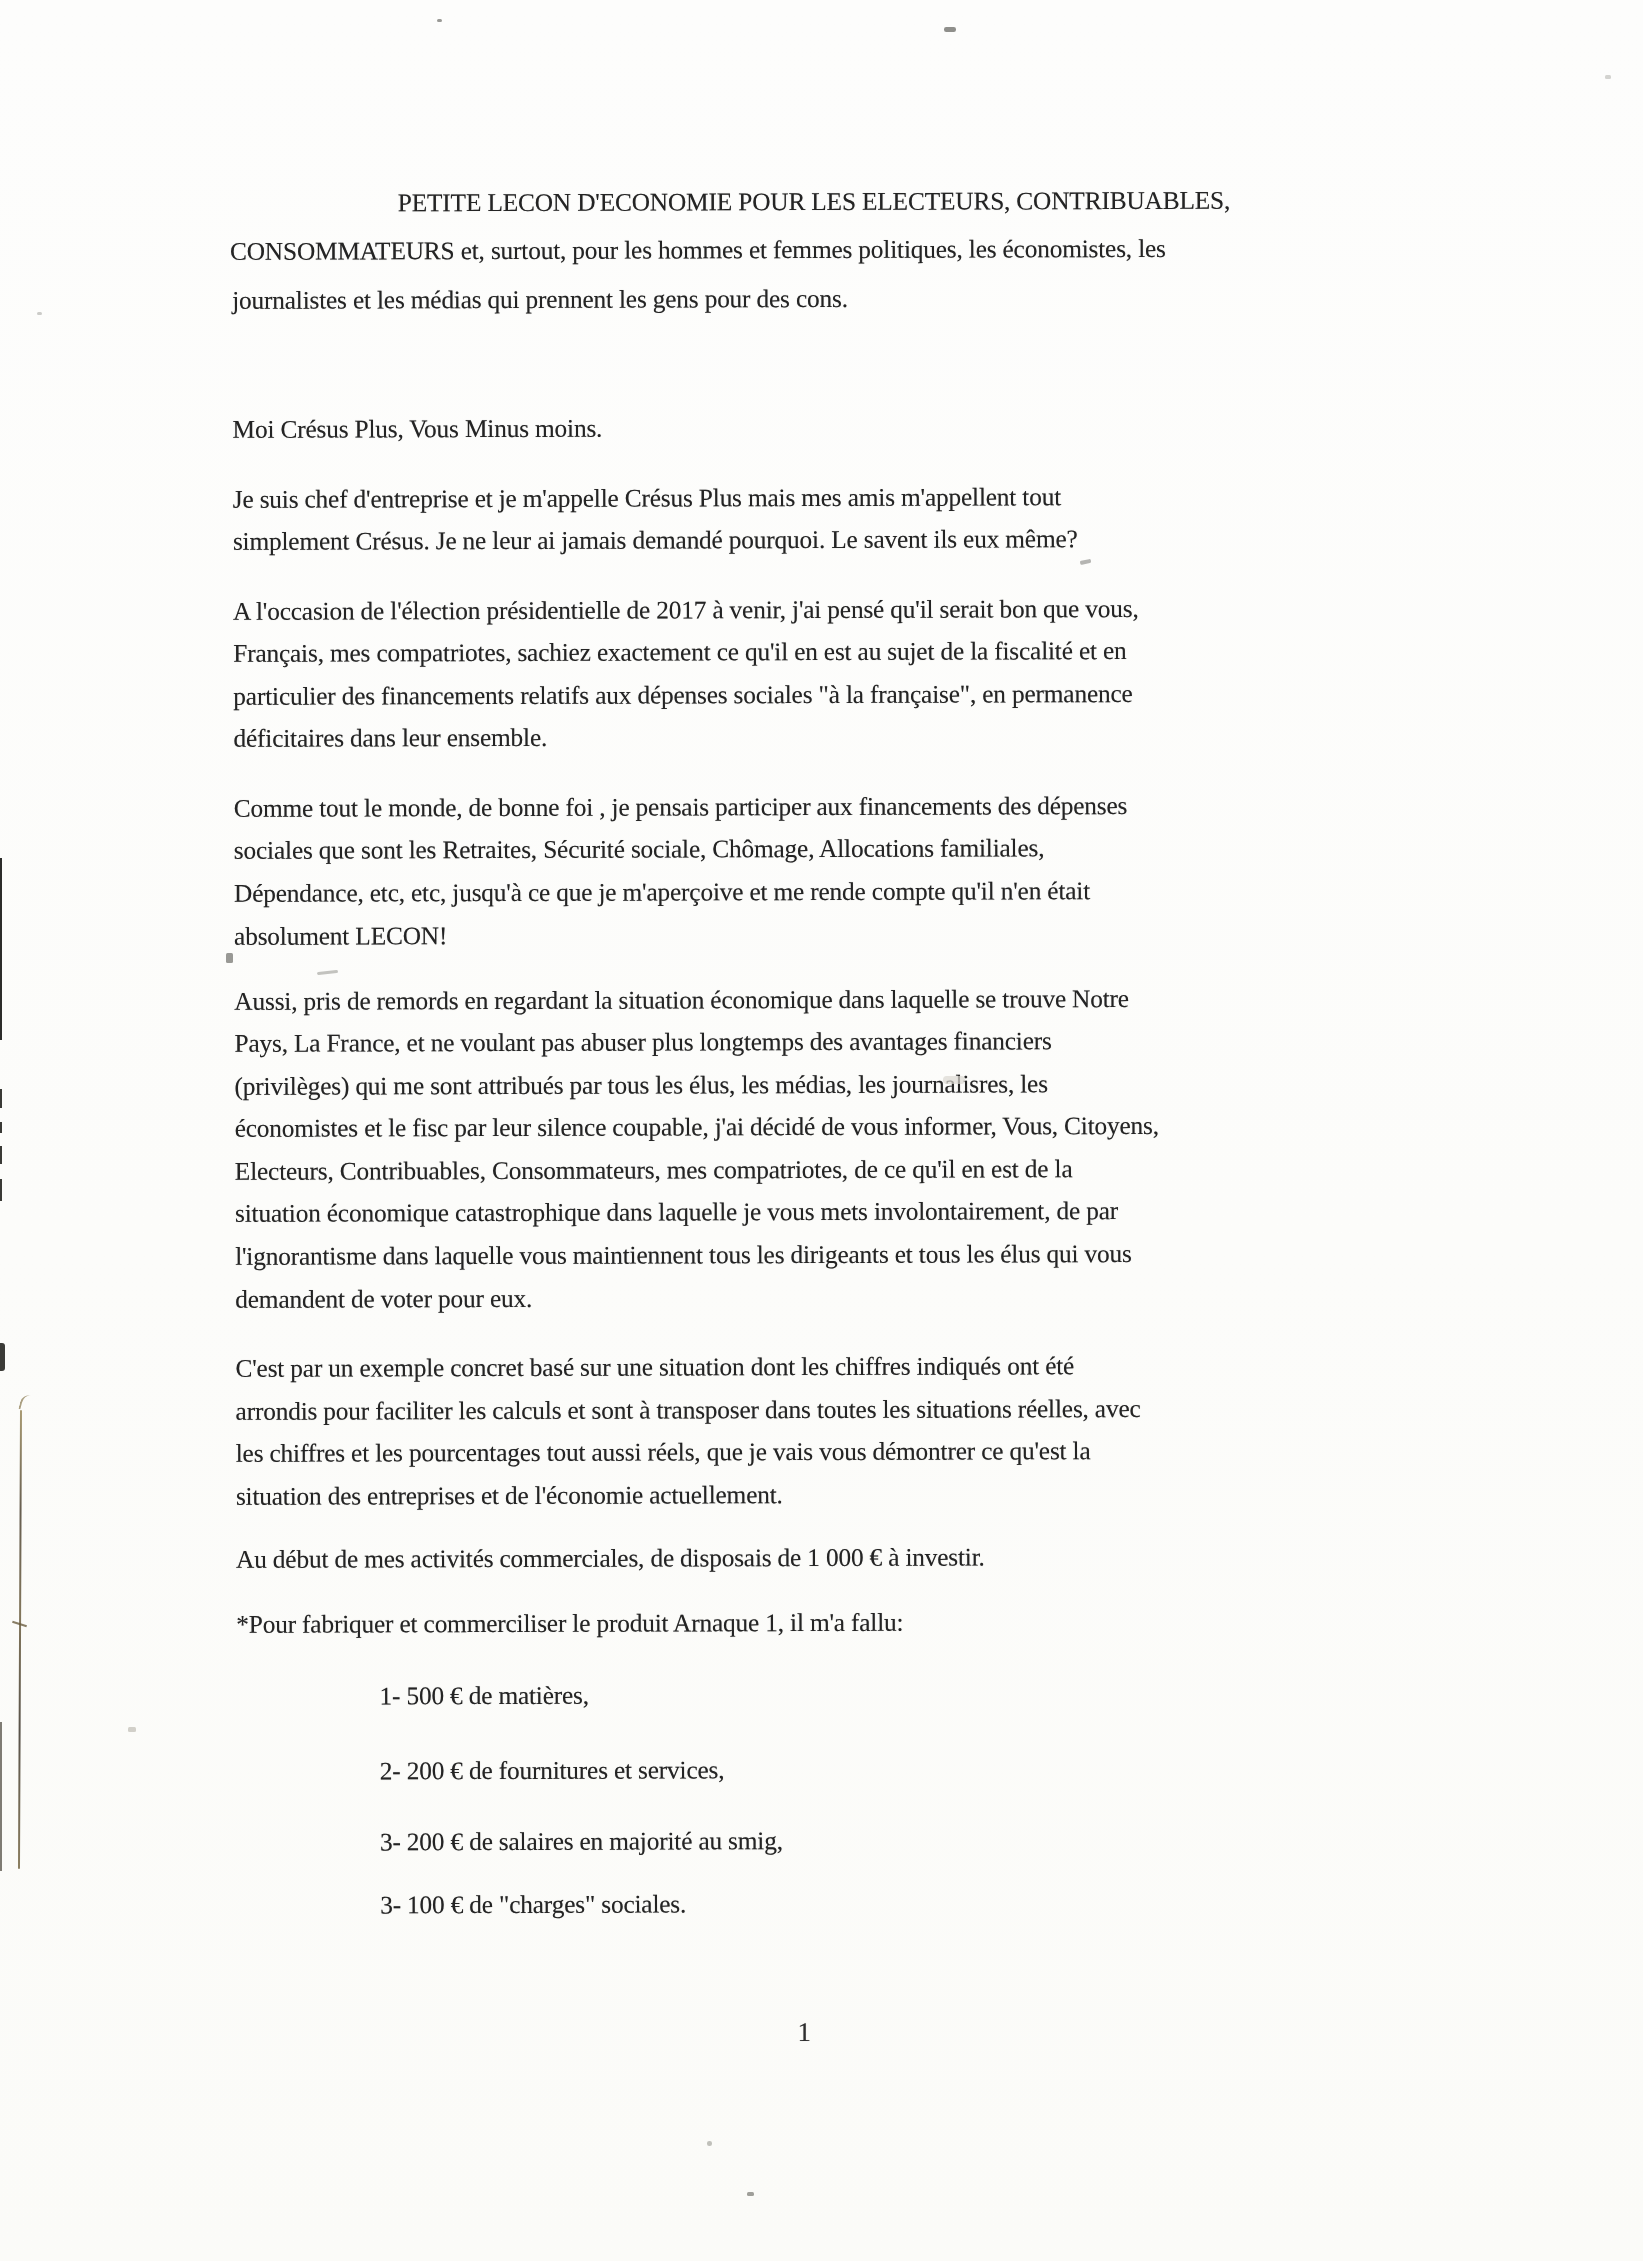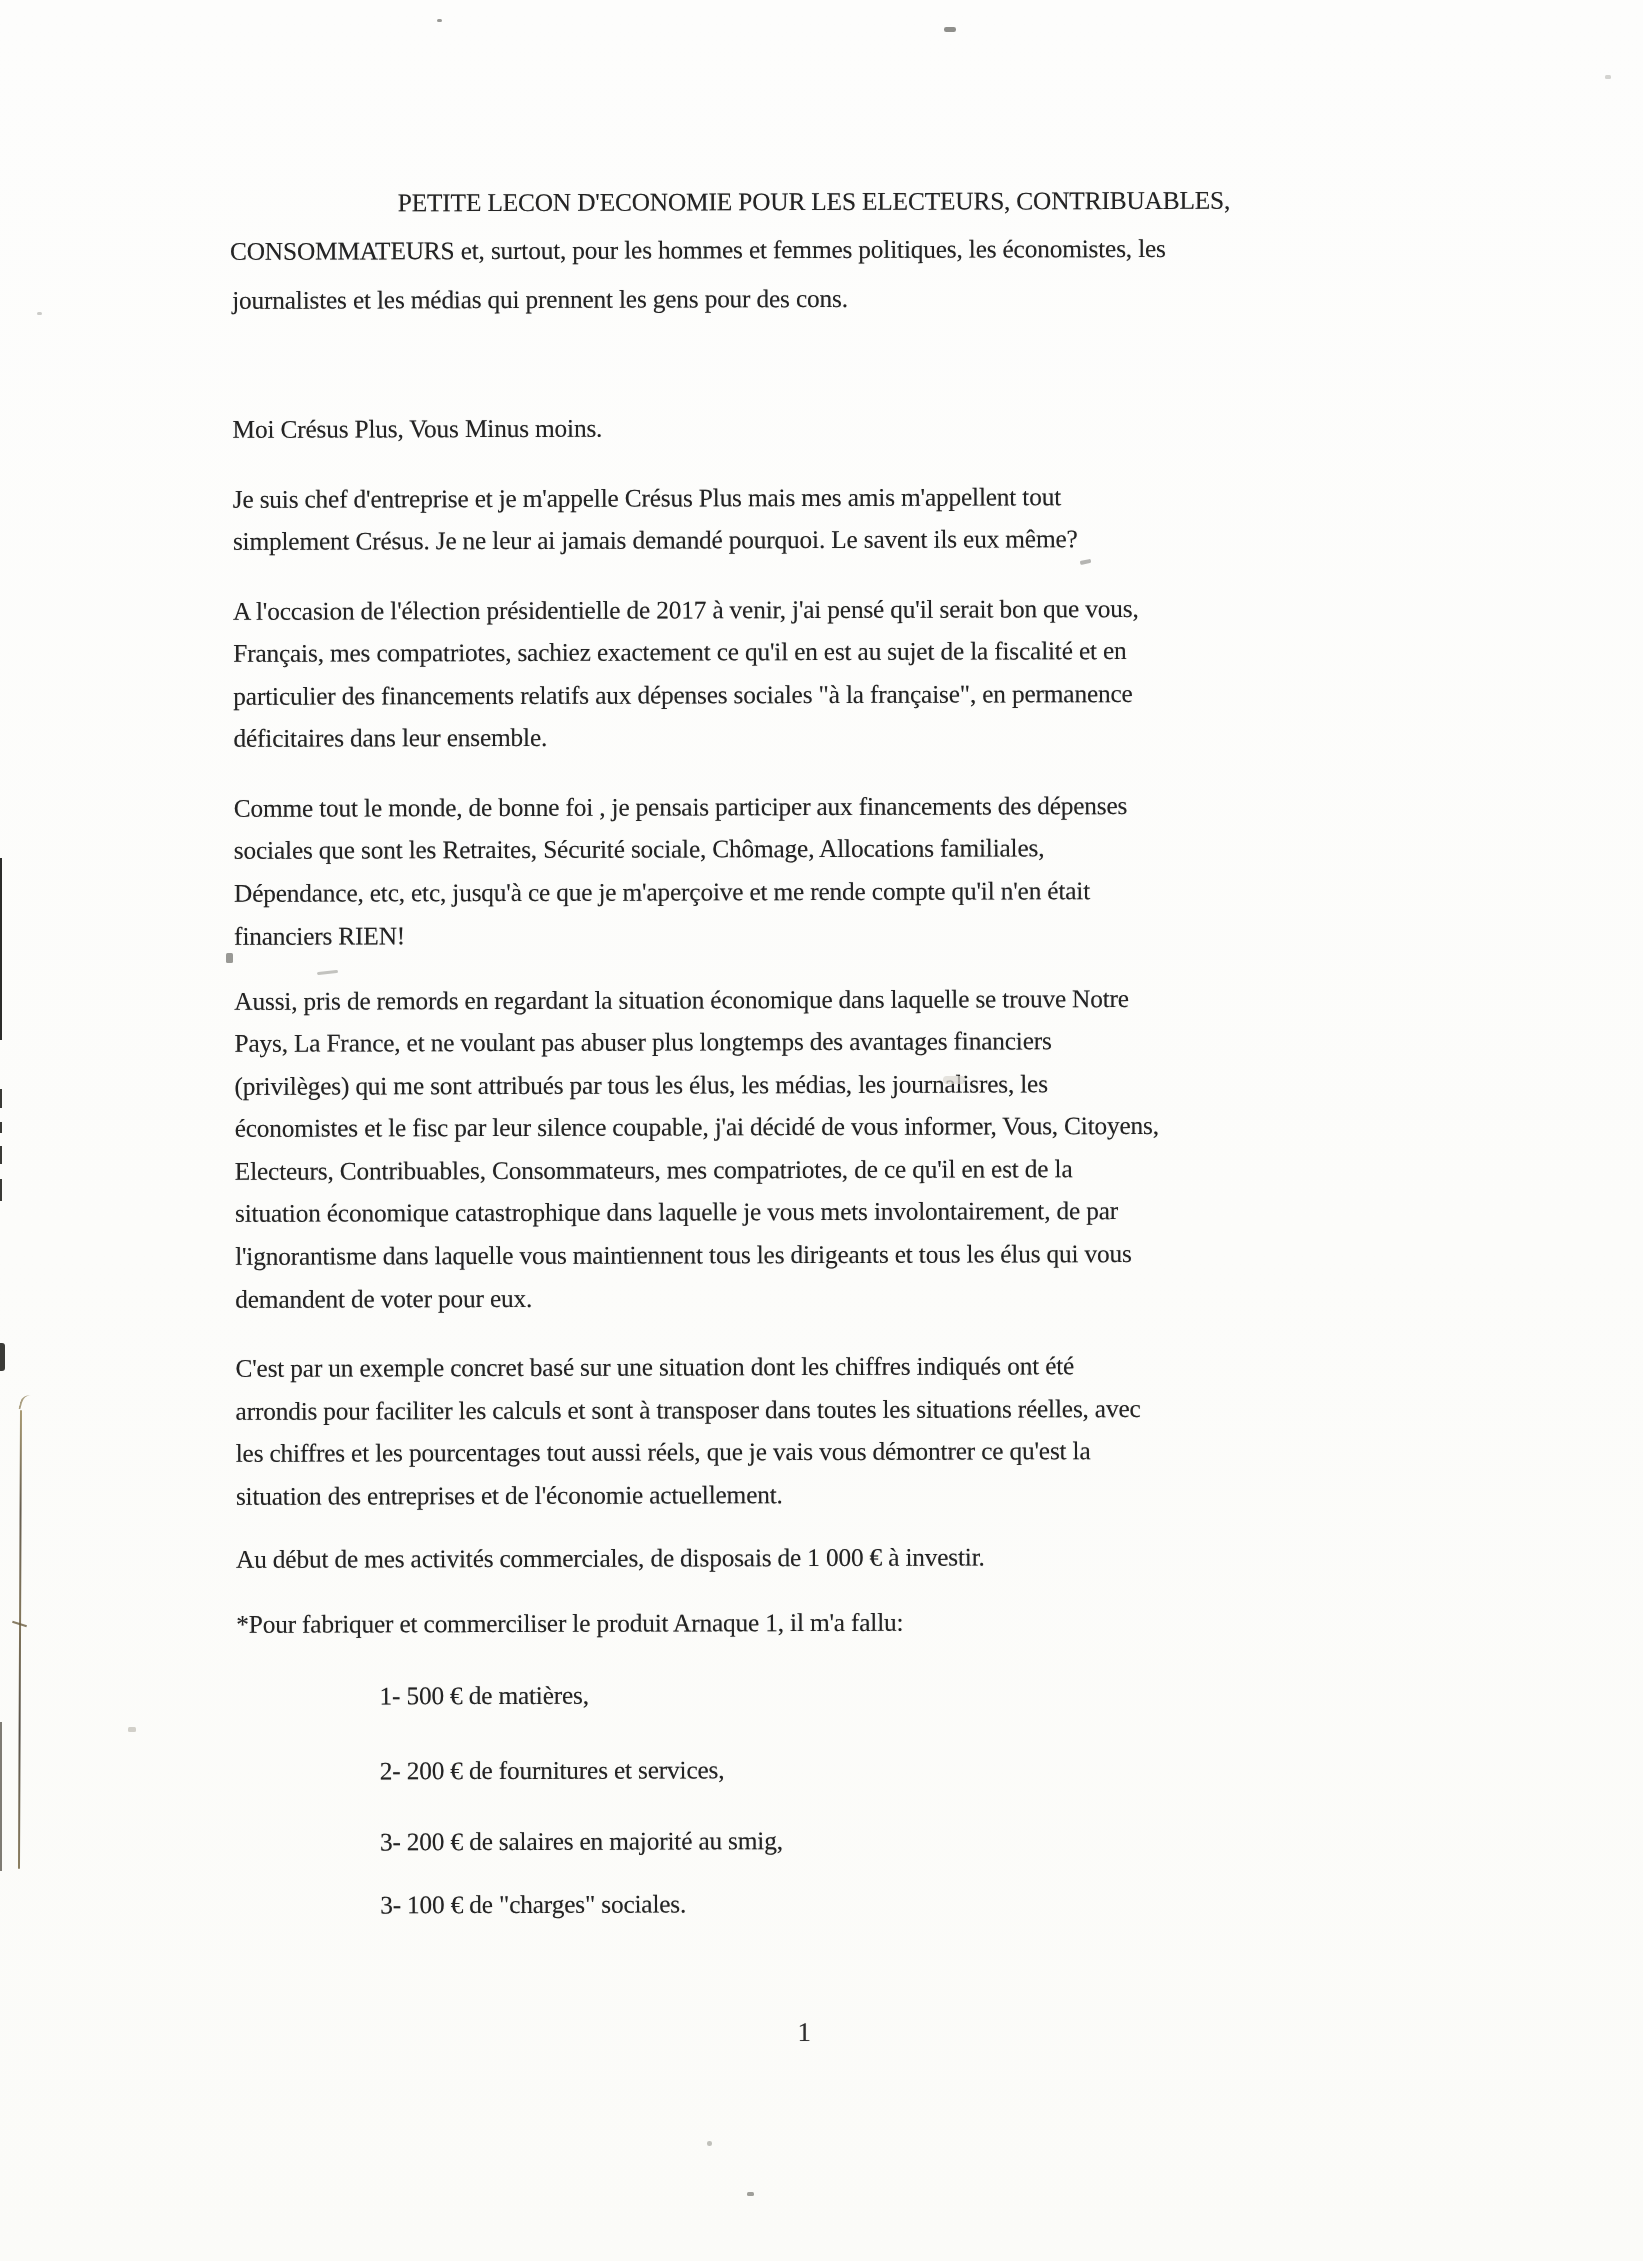--- a/index.html
+++ b/index.html
@@ -87,21 +87,21 @@
     <div class="ln" style="top:525px">simplement Crésus. Je ne leur ai jamais demandé pourquoi. Le savent ils eux même?</div>
 
     <div class="ln" style="top:595px">A l'occasion de l'élection présidentielle de 2017 à venir, j'ai pensé qu'il serait bon que vous,</div>
     <div class="ln" style="top:637px">Français, mes compatriotes, sachiez exactement ce qu'il en est au sujet de la fiscalité et en</div>
     <div class="ln" style="top:680px">particulier des financements relatifs aux dépenses sociales "à la française", en permanence</div>
     <div class="ln" style="top:722px">déficitaires dans leur ensemble.</div>
 
     <div class="ln" style="top:792px">Comme tout le monde, de bonne foi , je pensais participer aux financements des dépenses</div>
     <div class="ln" style="top:834px">sociales que sont les Retraites, Sécurité sociale, Chômage, Allocations familiales,</div>
     <div class="ln" style="top:877px">Dépendance, etc, etc, jusqu'à ce que je m'aperçoive et me rende compte qu'il n'en était</div>
-    <div class="ln" style="top:920px">financiers RIEN!</div>
+    <div class="ln" style="top:920px">absolument LECON!</div>
 
     <div class="ln" style="top:985px">Aussi, pris de remords en regardant la situation économique dans laquelle se trouve Notre</div>
     <div class="ln" style="top:1027px">Pays, La France, et ne voulant pas abuser plus longtemps des avantages financiers</div>
     <div class="ln" style="top:1070px">(privilèges) qui me sont attribués par tous les élus, les médias, les journalisres, les</div>
     <div class="ln" style="top:1112px">économistes et le fisc par leur silence coupable, j'ai décidé de vous informer, Vous, Citoyens,</div>
     <div class="ln" style="top:1155px">Electeurs, Contribuables, Consommateurs, mes compatriotes, de ce qu'il en est de la</div>
     <div class="ln" style="top:1197px">situation économique catastrophique dans laquelle je vous mets involontairement, de par</div>
     <div class="ln" style="top:1240px">l'ignorantisme dans laquelle vous maintiennent tous les dirigeants et tous les élus qui vous</div>
     <div class="ln" style="top:1283px">demandent de voter pour eux.</div>
 

